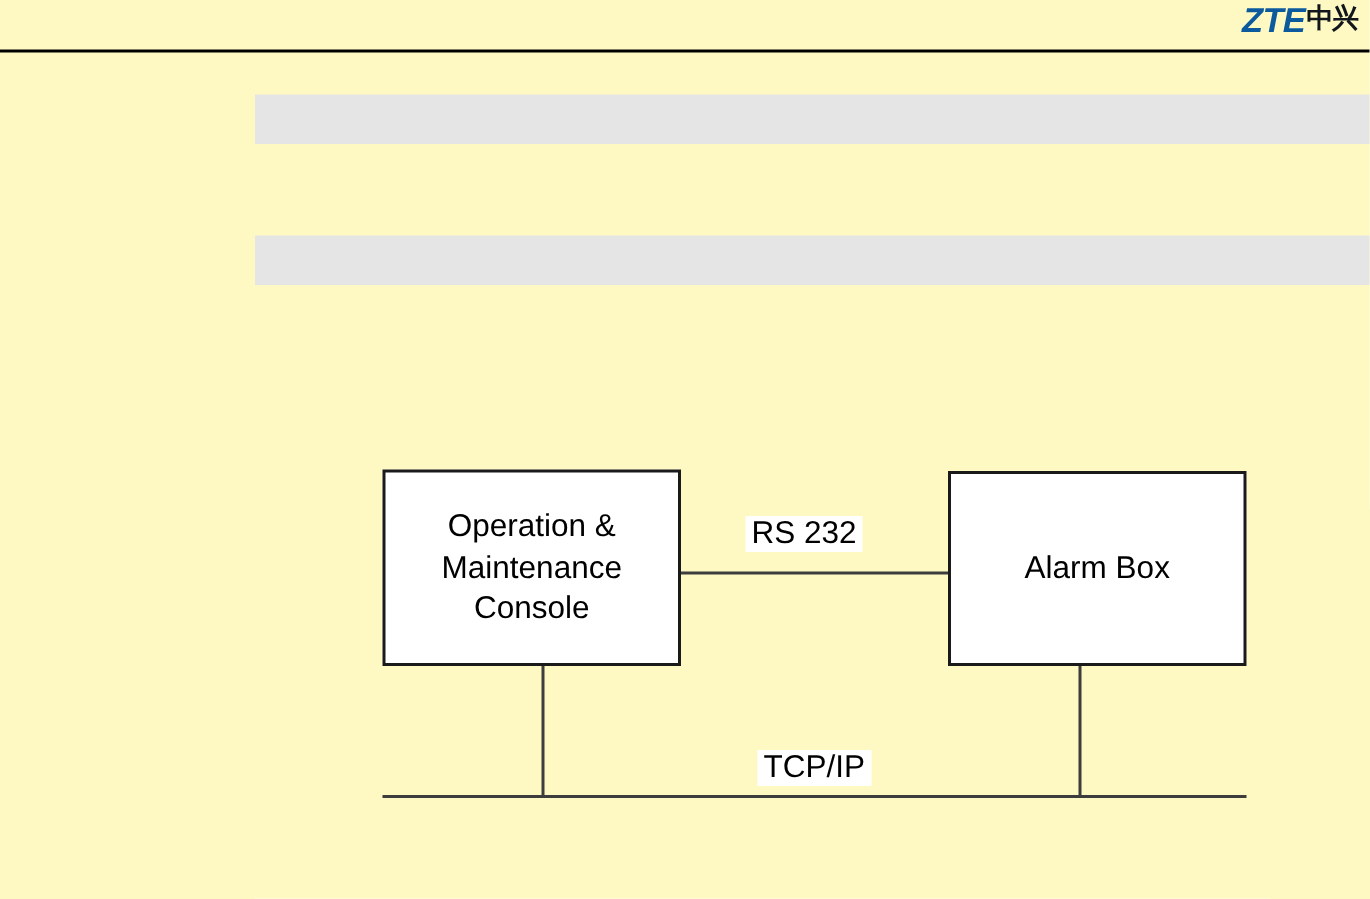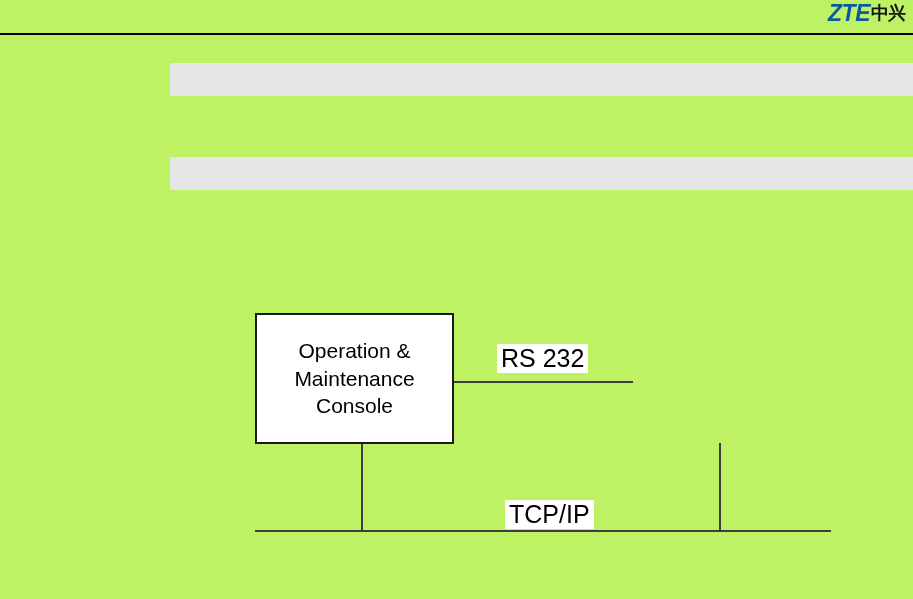--- a/index.html
+++ b/index.html
@@ -12,21 +12,21 @@
     background: #ffffff;
     font-family: "Liberation Sans", sans-serif;
     overflow: hidden;
     position: relative;
   }
 
   #page {
     position: relative;
     width: 913px;
     height: 599px;
-    background: #bef264;
+    background: #fef9c3;
   }
 
   
   .brand-logo {
     position: absolute;
     right: 8px;
     top: 1px;
     height: 24px;
     display: flex;
     align-items: center;
@@ -146,21 +146,21 @@
   .link-bus {
     left: 255px;
     top: 530px;
     width: 576px;
     height: 2px;
   }
 
   .link-label {
     position: absolute;
     font-family: "Liberation Sans", sans-serif;
-    font-size: 25px;
+    font-size: 21px;
     color: #000000;
     white-space: nowrap;
     z-index: 2;
     background: #ffffff;
     padding: 0 4px;
   }
 
   .label-rs232 {
     left: 497px;
     top: 344px;
@@ -189,19 +189,22 @@
 
     <div class="link link-bus"></div>
     <div class="link link-drop-left"></div>
     <div class="link link-drop-right"></div>
     <div class="link link-rs232"></div>
 
     <div class="node-box node-console">
       <span class="node-label">Operation &amp; Maintenance Console</span>
     </div>
 
+    <div class="node-box node-alarm">
+      <span class="node-label">Alarm Box</span>
+    </div>
 
     <div class="link-label label-rs232">RS 232</div>
     <div class="link-label label-tcpip">TCP/IP</div>
 
   </div>
 
 </div>
 
 </body></html>

